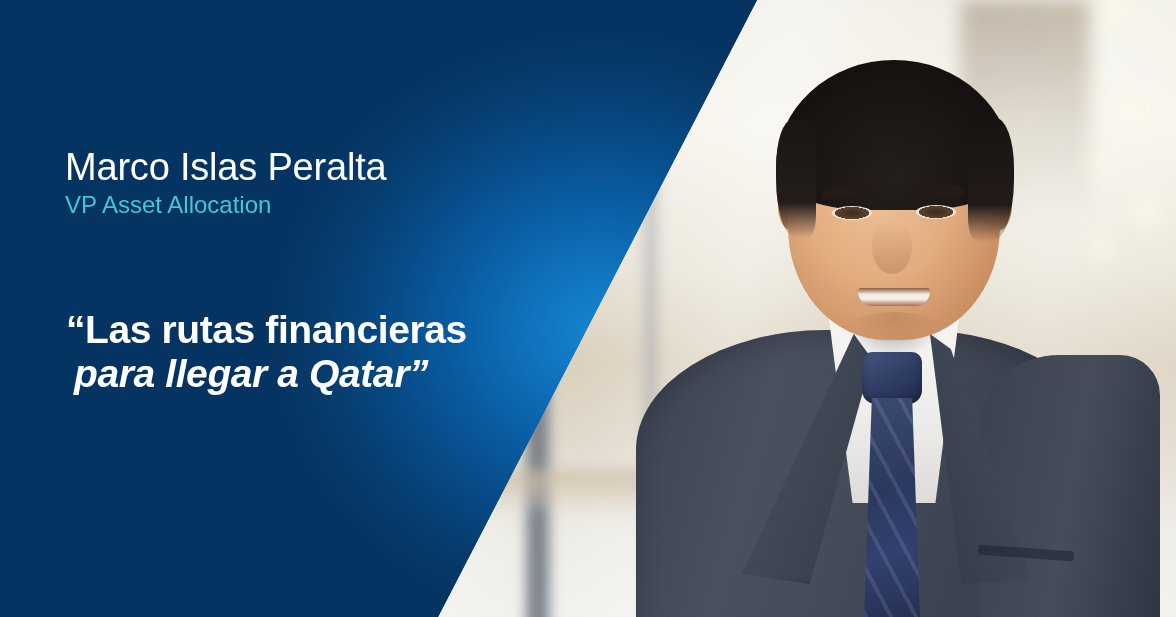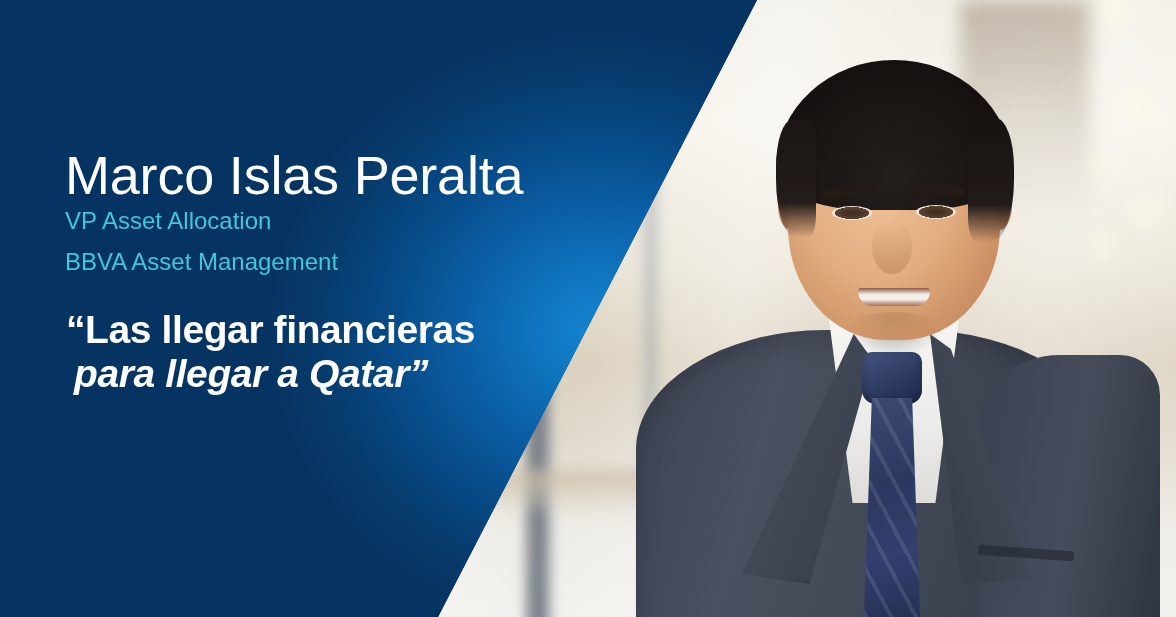--- a/index.html
+++ b/index.html
@@ -334,21 +334,21 @@
   }
 
   
   .text-block {
     position: absolute;
     left: 65px;
     top: 148px;
     width: 520px;
   }
   .name {
-    font-size: 54px;
+    font-size: 38px;
     font-weight: 300;
     color: #ffffff;
     letter-spacing: -0.2px;
     line-height: 1.0;
     margin: 0;
     white-space: nowrap;
   }
   .role {
     font-size: 24px;
     font-weight: 400;
@@ -418,21 +418,20 @@
       <div class="mouth"></div>
       <div class="chin"></div>
     </div>
   </div>
 
   <div class="blue-panel"></div>
 
   <div class="text-block">
     <div class="name">Marco Islas Peralta</div>
     <div class="role">VP Asset Allocation</div>
-    <div class="org">BBVA Asset Management</div>
   </div>
 
   <div class="quote">
-    <span class="quote-line l1">“Las llegar financieras</span>
+    <span class="quote-line l1">“Las rutas financieras</span>
     <span class="quote-line l2">para llegar a Qatar”</span>
   </div>
 
 </div>
 
 </body></html>

